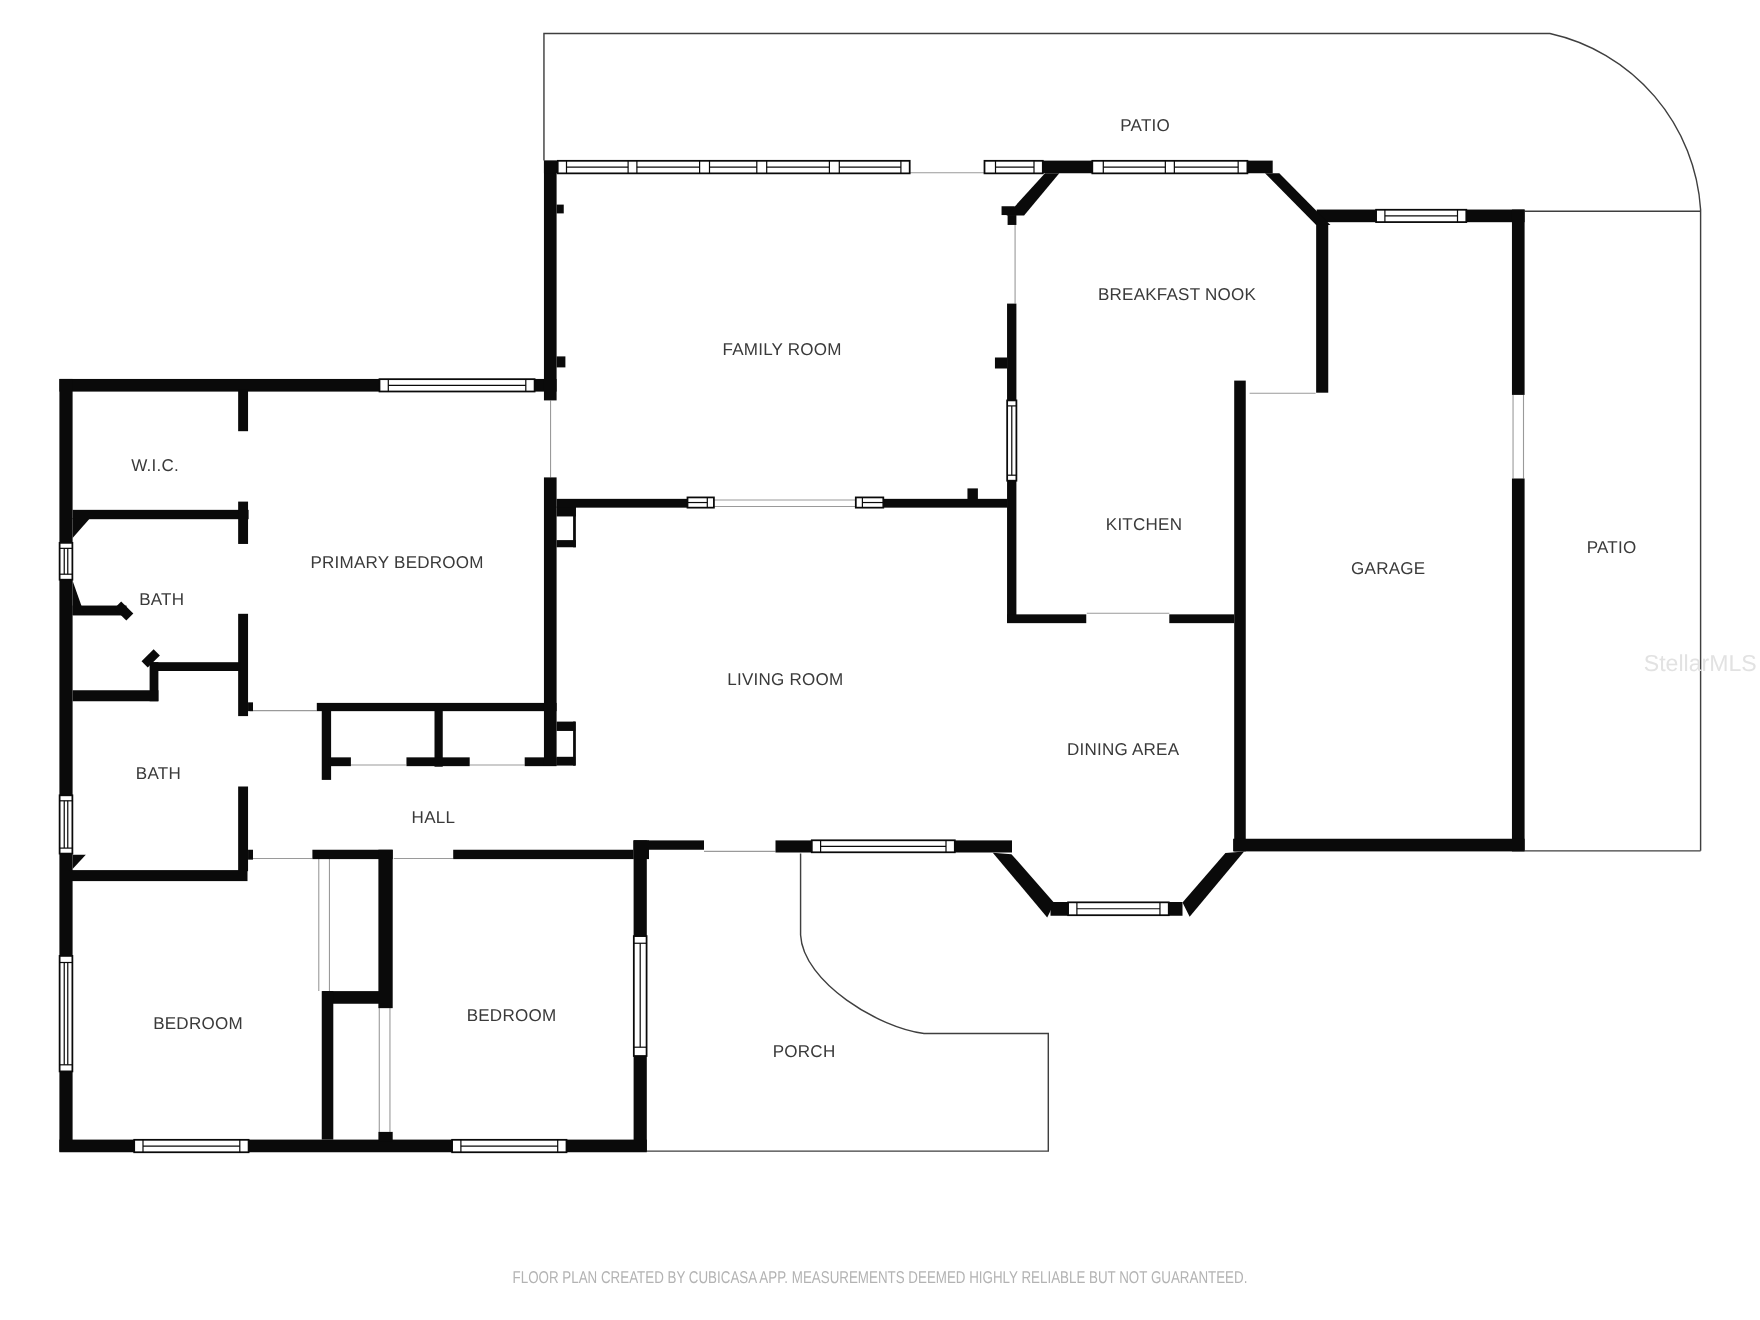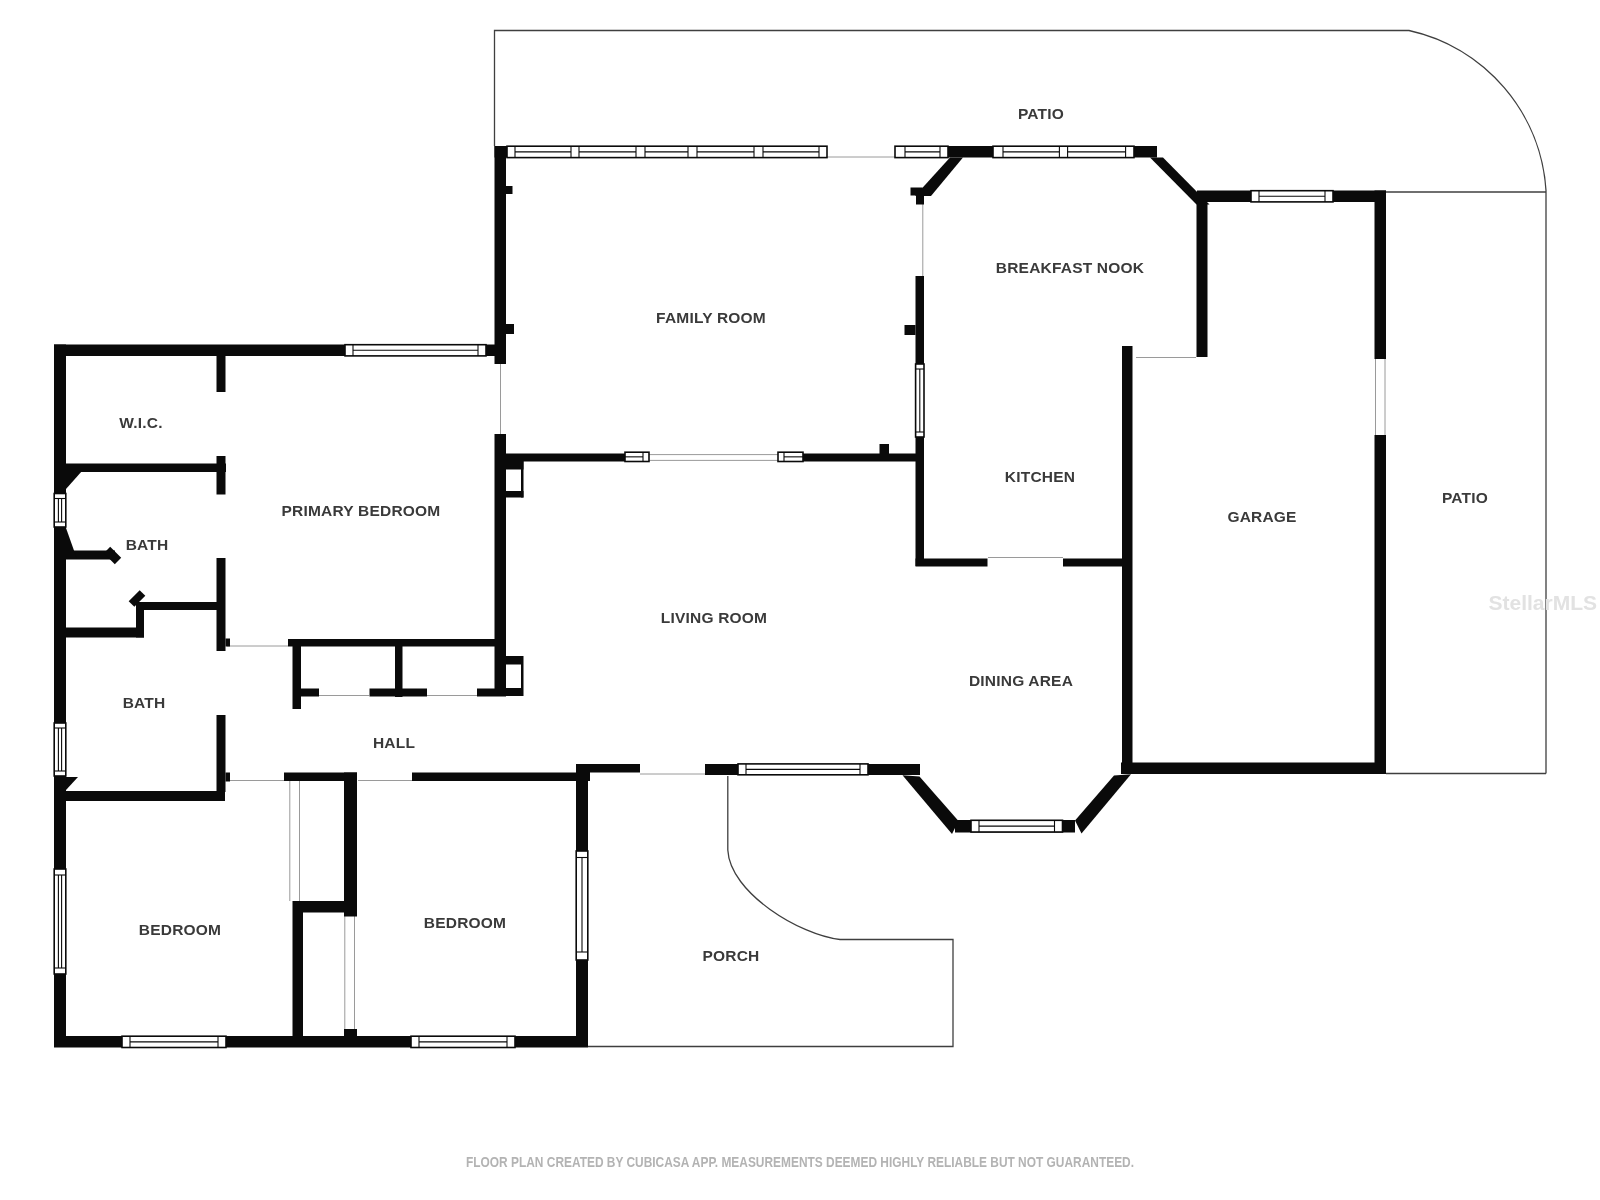--- a/index.html
+++ b/index.html
@@ -1,16 +1,16 @@
 <!DOCTYPE html>
 <html><head>
 <meta charset="utf-8">
 <style>
   html,body{margin:0;padding:0;background:#fff;}
-  .page{width:1600px;height:1200px;position:relative;overflow:hidden;background:#4d7c0f;font-weight:bold;}
+  .page{width:1600px;height:1200px;position:relative;overflow:hidden;background:#4d7c0f;}
   text{font-family:"Liberation Sans",sans-serif;fill:#3a3a3a;font-size:15.5px;letter-spacing:0.2px;}
   .thin{stroke:#3f3f3f;stroke-width:1.3;fill:none;}
   .wall{fill:#0a0a0a;}
   .win{fill:#ffffff;stroke:#0a0a0a;stroke-width:1.6;}
   .wl{stroke:#0a0a0a;stroke-width:1.1;fill:none;}
   .op{stroke:#9a9a9a;stroke-width:1;fill:none;}
 </style>
 </head>
 <body>
 <div class="page">

